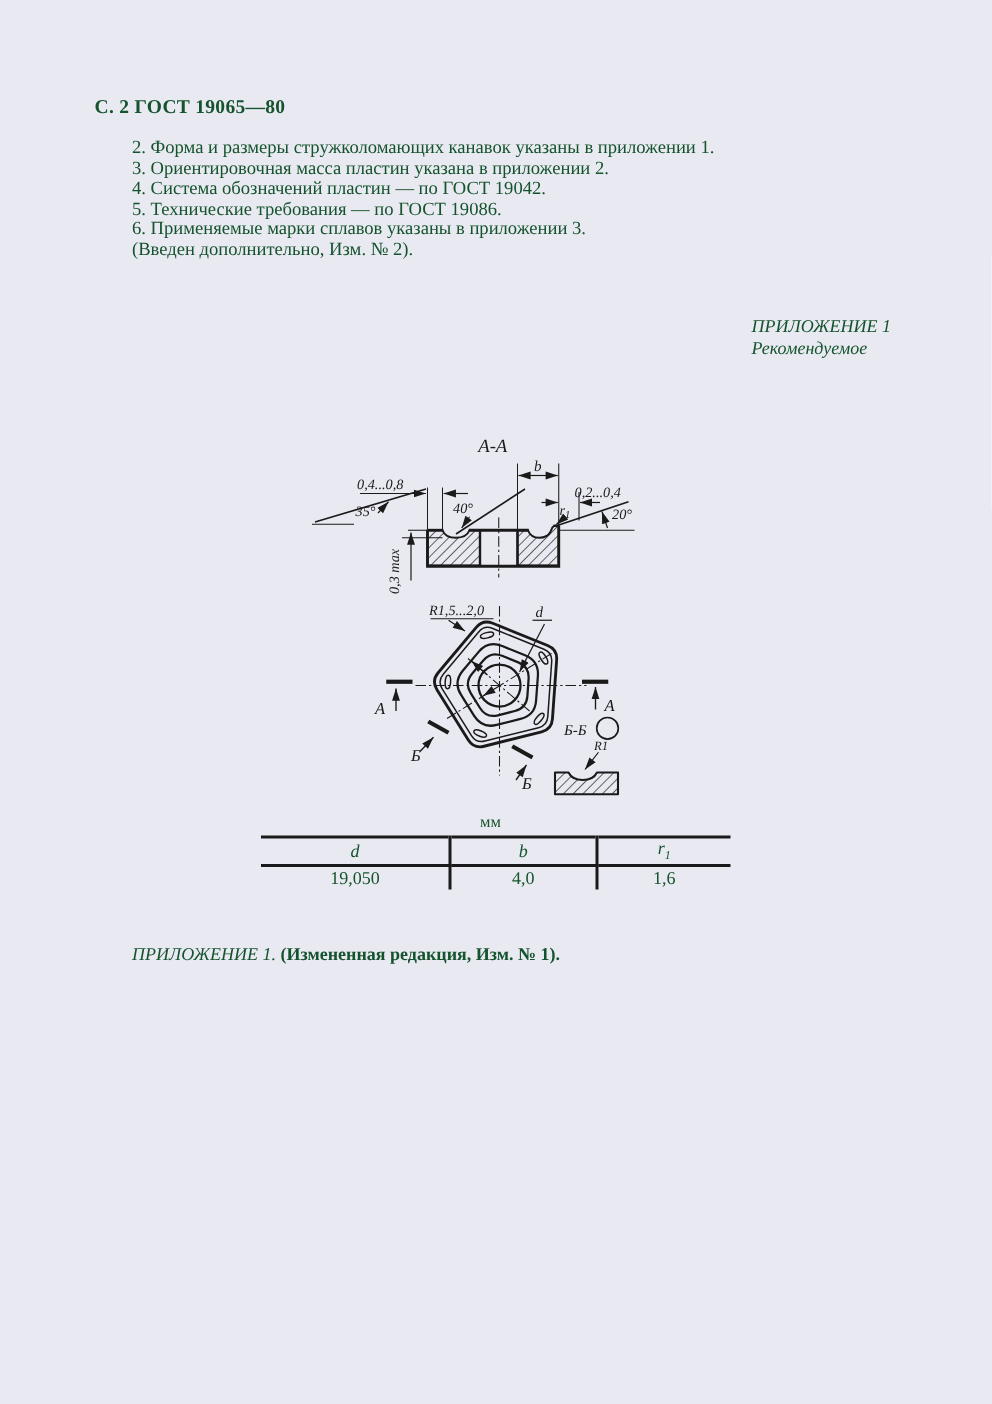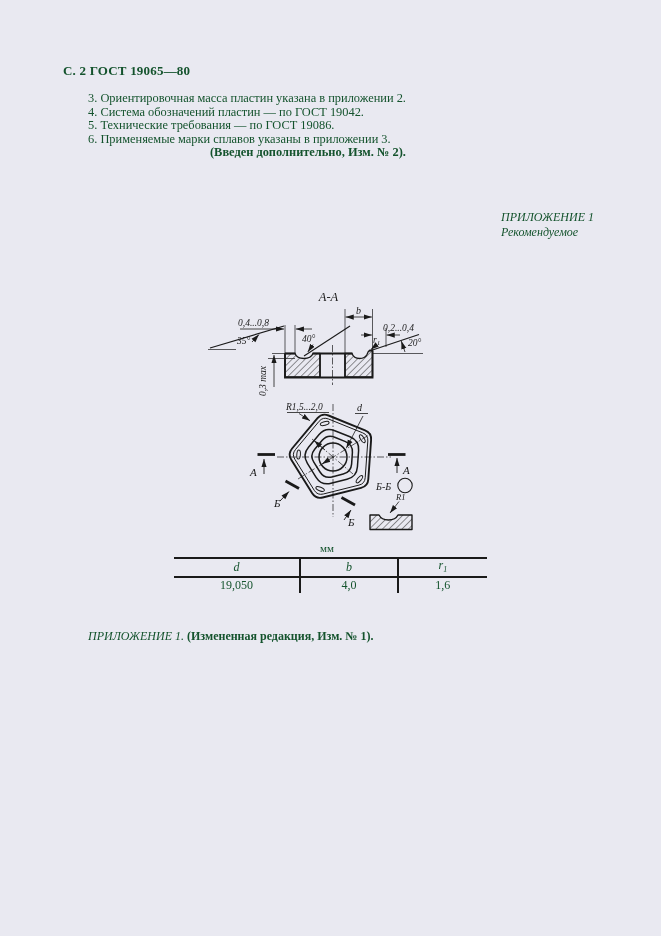--- a/index.html
+++ b/index.html
@@ -3,21 +3,21 @@
 <meta charset="utf-8">
 <style>
   html,body{margin:0;padding:0;}
   .page{
     position:relative;width:661px;height:936px;background:#e9e9f1;
     font-family:"Liberation Serif", serif;color:#14532d;overflow:hidden;
   }
   .abs{position:absolute;}
   .doc-header{left:63px;top:63px;font-size:13px;font-weight:bold;letter-spacing:.2px;}
   .clauses{left:88px;top:92px;font-size:12.4px;line-height:13.6px;white-space:nowrap;}
-  .clauses .note{font-weight:bold;text-align:right;}
+  .clauses .note{font-weight:normal;}
   .appendix{right:67px;top:210px;font-style:italic;font-size:12px;line-height:14.5px;text-align:left;}
   .intro{left:88px;top:268px;font-size:12px;}
   .units{left:320px;top:542px;font-size:11px;text-align:center;}
   .dim-table{left:174px;top:557px;width:313px;border-collapse:collapse;
     border-top:2px solid #1a1a1a;font-size:12px;table-layout:fixed;}
   .dim-table th,.dim-table td{
     text-align:center;padding:0;height:14.5px;border-bottom:2px solid #1a1a1a;
     font-weight:normal;line-height:13px;}
   .dim-table th{font-style:italic;height:15px;}
   .dim-table th:nth-child(1),.dim-table td:nth-child(1){width:40%;border-right:2px solid #1a1a1a;}
@@ -30,20 +30,21 @@
   svg text{font-family:"Liberation Serif", serif;font-style:italic;fill:#1a1a1a;}
 </style>
 </head>
 <body>
 
 <div class="page">
 
   <div class="abs doc-header">С. 2 ГОСТ 19065—80</div>
 
   <div class="abs clauses">
+    <div>2. Форма и размеры стружколомающих канавок указаны в приложении 1.</div>
     <div>3. Ориентировочная масса пластин указана в приложении 2.</div>
     <div>4. Система обозначений пластин — по ГОСТ 19042.</div>
     <div>5. Технические требования — по ГОСТ 19086.</div>
     <div>6. Применяемые марки сплавов указаны в приложении 3.</div>
     <div class="note">(Введен дополнительно, Изм. № 2).</div>
   </div>
 
   <div class="abs appendix">
     <div>ПРИЛОЖЕНИЕ 1</div>
     <div>Рекомендуемое</div>

